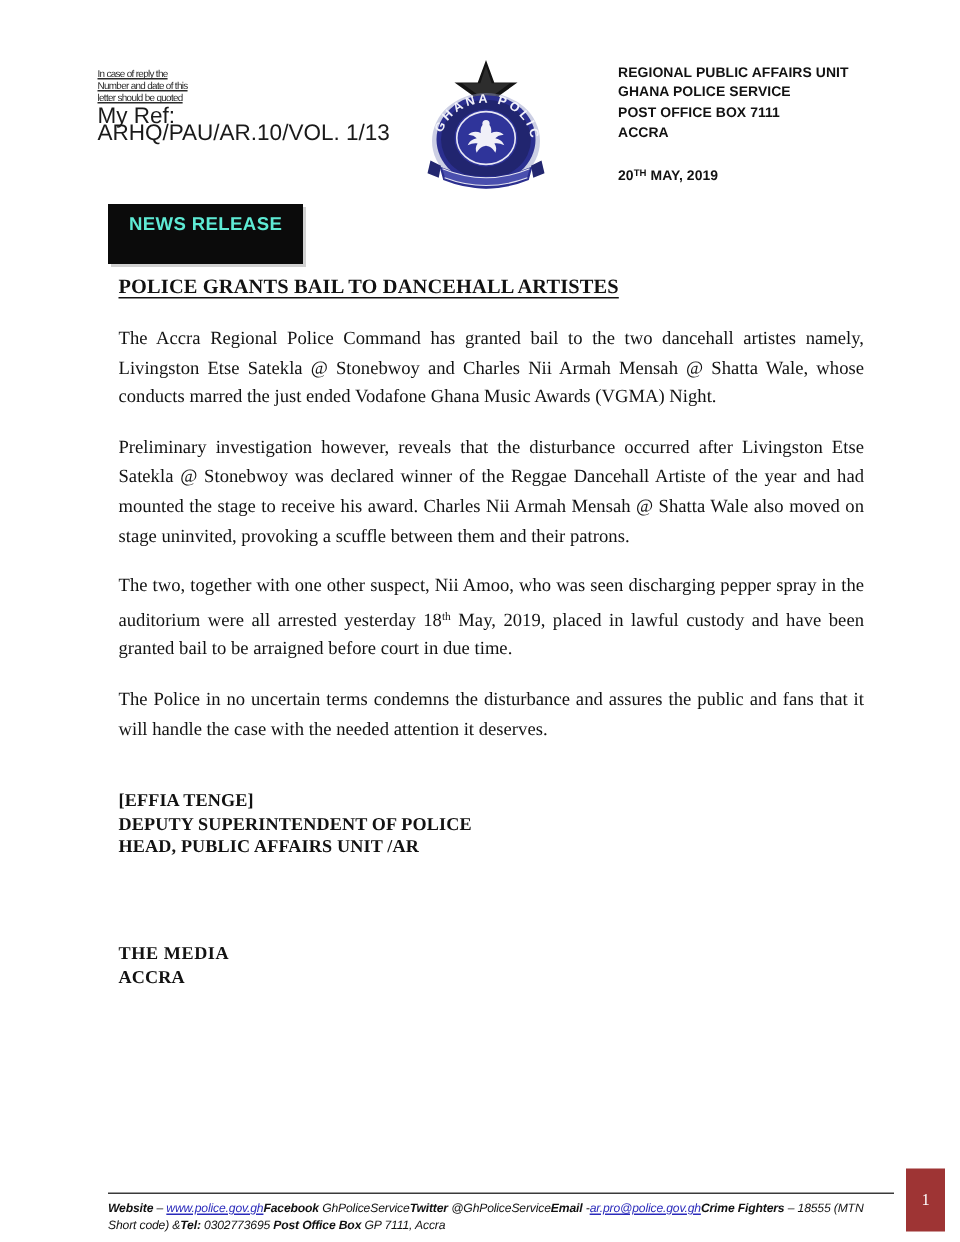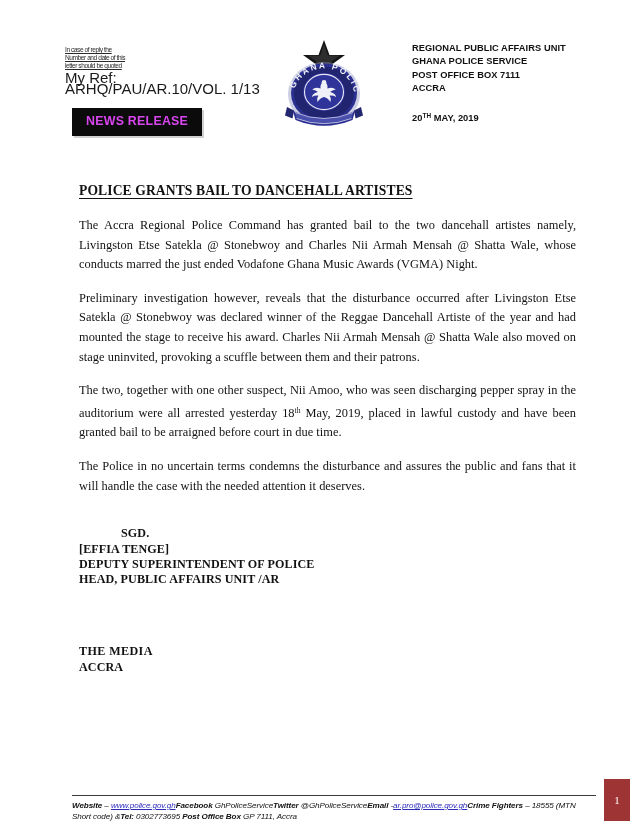--- a/index.html
+++ b/index.html
@@ -88,28 +88,28 @@
   }
   .address-block .date sup {
     font-size: 6.4px;
     vertical-align: 3px;
   }
 
   
   .news-badge {
     position: absolute;
     left: 72px;
-    top: 108px;
+    top: 136px;
     background: #0b0b0b;
-    color: #d946ef;
+    color: #5eead4;
     font-family: "Liberation Sans", "DejaVu Sans", sans-serif;
     font-weight: bold;
     font-size: 12.4px;
     letter-spacing: 0.25px;
-    padding: 6px 14px 8px 14px;
+    padding: 6px 14px 20px 14px;
     box-shadow: 2px 2px 0 rgba(0,0,0,0.18);
   }
 
   
   .content {
     position: absolute;
     left: 79px;
     top: 182px;
     width: 497px;
   }
@@ -272,21 +272,20 @@
     <p class="para">The Accra Regional Police Command has granted bail to the two dancehall artistes namely, Livingston Etse Satekla @ Stonebwoy and Charles Nii Armah Mensah @ Shatta Wale, whose conducts marred the just ended Vodafone Ghana Music Awards (VGMA) Night.</p>
 
     <p class="para">Preliminary investigation however, reveals that the disturbance occurred after Livingston Etse Satekla @ Stonebwoy was declared winner of the Reggae Dancehall Artiste of the year and had mounted the stage to receive his award. Charles Nii Armah Mensah @ Shatta Wale also moved on stage uninvited, provoking a scuffle between them and their patrons.</p>
 
     <p class="para"><span>The two, together with one other suspect, Nii Amoo, who was seen discharging pepper spray in the auditorium were all arrested yesterday 18</span><sup>th</sup><span> May, 2019, placed in lawful custody and have been granted bail to be arraigned before court in due time.</span></p>
 
 
     <p class="para">The Police in no uncertain terms condemns the disturbance and assures the public and fans that it will handle the case with the needed attention it deserves.</p>
 
     <div class="signature">
-      <div class="sgd">SGD.</div>
       <div>[EFFIA TENGE]</div>
       <div>DEPUTY SUPERINTENDENT OF POLICE</div>
       <div>HEAD, PUBLIC AFFAIRS UNIT /AR</div>
     </div>
 
     <div class="recipient">
       <div class="the-media">THE  MEDIA</div>
       <div>ACCRA</div>
     </div>
   </div>

